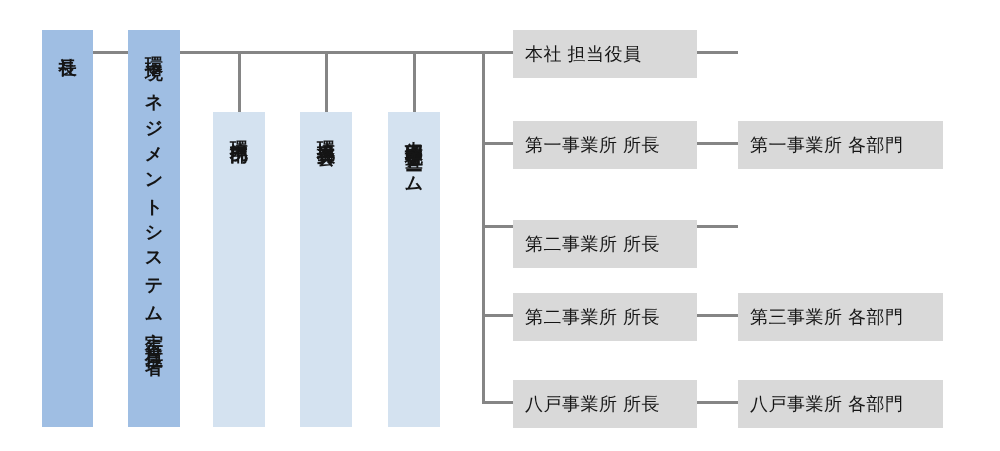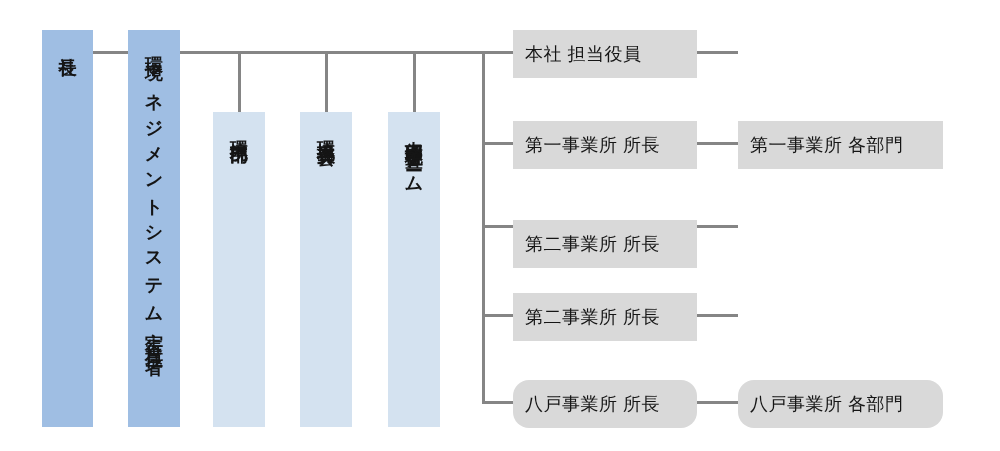--- a/index.html
+++ b/index.html
@@ -84,21 +84,21 @@
     letter-spacing: 0.5px;
     color: var(--text, #151515);
     white-space: nowrap;
   }
   .mgr  { left: 513px; width: 184px; }
   .dept { left: 738px; width: 205px; }
   .row-1 { top: 30px; }
   .row-2 { top: 121px; }
   .row-3 { top: 220px; }
   .row-4 { top: 293px; }
-  .row-5 { top: 380px; border-radius: 16px; }
+  .row-5 { top: 380px; }
 </style>
 </head>
 <body>
 
 <div class="stage">
 
   <div class="line c-main"></div>
   <div class="line c-trunk"></div>
   <div class="line c-drop c-drop-1"></div>
   <div class="line c-drop c-drop-2"></div>
@@ -140,20 +140,23 @@
     <span>第一事業所 所長</span>
   </div>
 
   <div class="hbox mgr row-3">
     <span>第二事業所 所長</span>
   </div>
 
   <div class="hbox mgr row-4">
     <span>第二事業所 所長</span>
   </div>
+  <div class="hbox dept row-4">
+    <span>第三事業所 各部門</span>
+  </div>
 
   <div class="hbox mgr row-5">
     <span>八戸事業所 所長</span>
   </div>
   <div class="hbox dept row-5">
     <span>八戸事業所 各部門</span>
   </div>
 
 </div>
 

